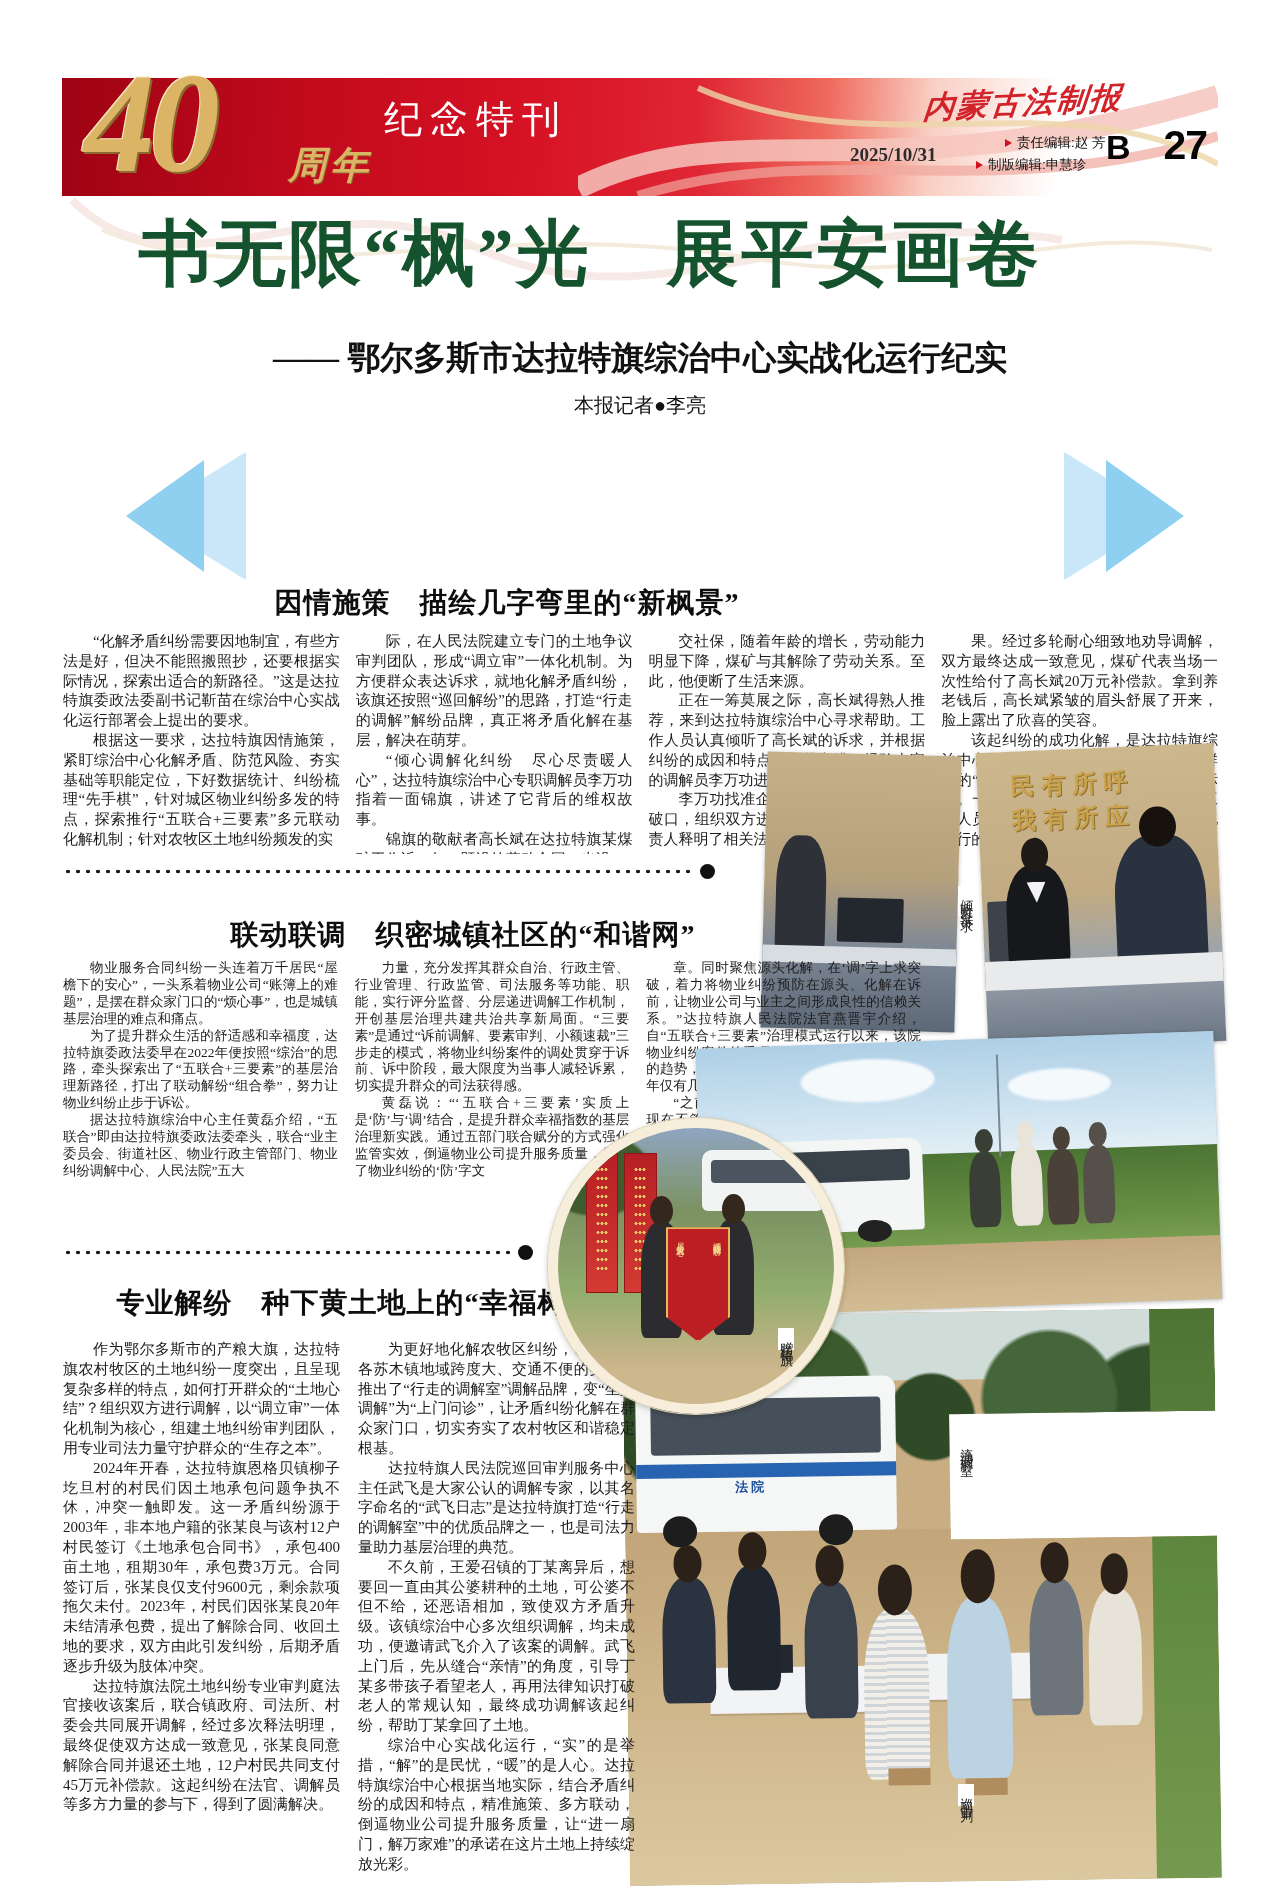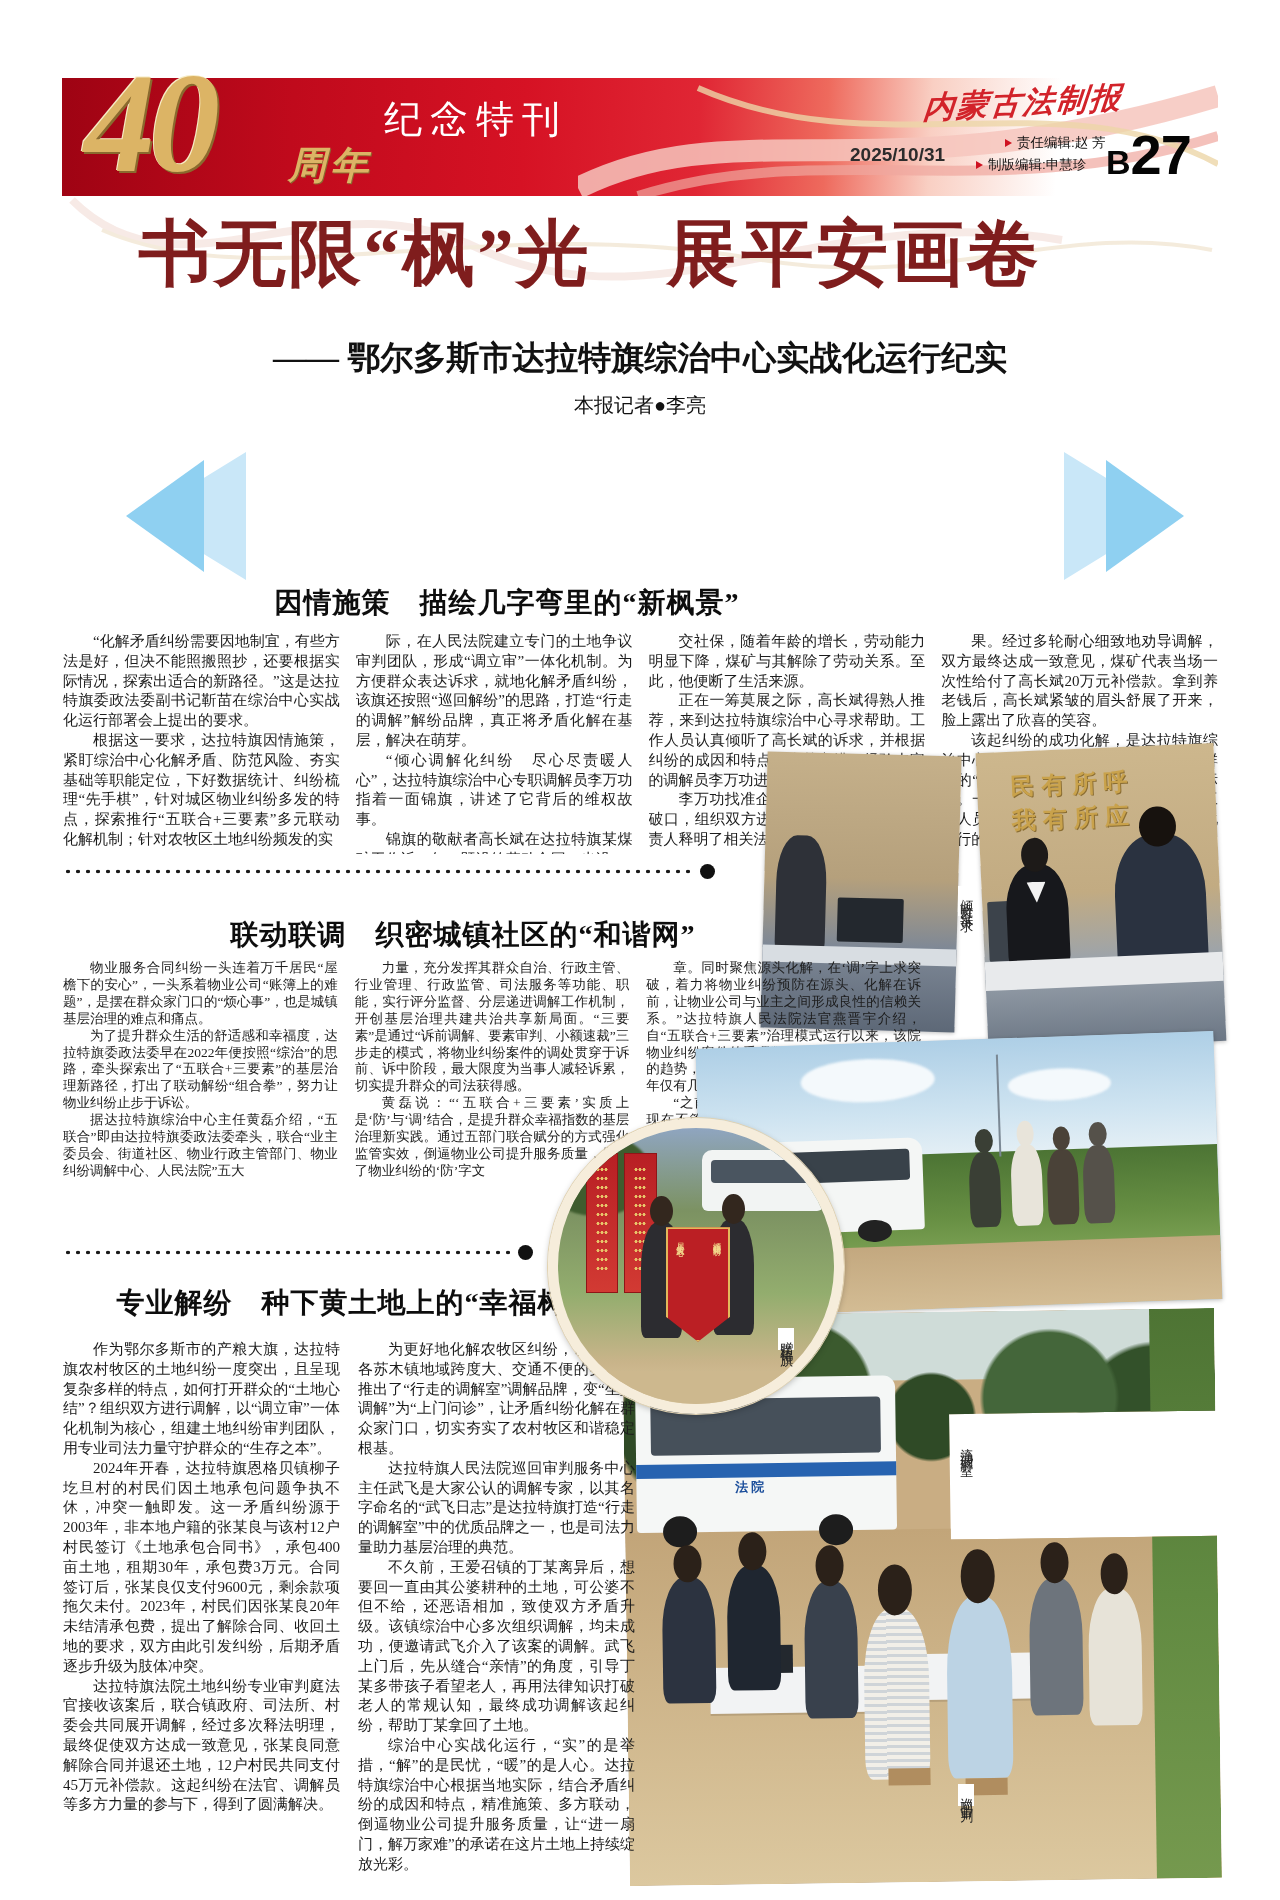--- a/index.html
+++ b/index.html
@@ -13,32 +13,32 @@
   .mh-waves{position:absolute;right:0;top:0;width:640px;height:118px;pointer-events:none;}
   .m-num{position:absolute;left:22px;top:-26px;font-size:142px;line-height:1;font-style:italic;font-weight:bold;
     color:#dcb465;text-shadow:2px 2px 0 #8a6a2e,-1px -1px 0 #f7ecc6;letter-spacing:-6px;}
   .m-zhounian{position:absolute;left:226px;top:62px;font-size:38px;font-weight:bold;font-style:italic;
     color:#dcb465;text-shadow:1px 1px 0 #8a6a2e;letter-spacing:4px;}
   .m-special{position:absolute;left:322px;top:16px;font-size:38px;font-weight:normal;color:#ffffff;letter-spacing:8px;
     font-family:"Liberation Sans","DejaVu Sans",sans-serif;}
   .m-paper{position:absolute;left:862px;top:4px;font-size:31px;font-weight:bold;color:#d2232a;
     transform:skewX(-8deg) rotate(-3deg);letter-spacing:2px;font-style:italic;}
   .m-date{position:absolute;left:788px;top:66px;font-size:19px;font-weight:bold;color:#2c2c2c;
-    font-family:Liberation Sans, sans-serif;text-align:right;}
+    font-family:Liberation Serif, serif;text-align:right;}
   .m-ed{position:absolute;left:914px;font-size:13.5px;color:#111;font-family:"Liberation Sans","DejaVu Sans",sans-serif;}
   .m-ed::before{content:"";display:inline-block;width:0;height:0;border-left:7px solid #cf1322;
     border-top:4px solid transparent;border-bottom:4px solid transparent;margin-right:5px;}
   .m-ed1{top:56px;padding-left:29px;} .m-ed2{top:78px;}
   .m-pagecode{position:absolute;left:1044px;top:44px;color:#050505;font-family:"Liberation Sans","DejaVu Sans",sans-serif;font-weight:bold;}
-  .m-pagecode .b{font-size:34px;} .m-pagecode .n{font-size:56px;letter-spacing:-1px;}
+  .m-pagecode .b{font-size:34px;} .m-pagecode .n{font-size:41px;letter-spacing:-1px;margin-left:33px;}
   .under-flourish{position:absolute;left:62px;top:190px;width:1156px;height:130px;pointer-events:none;opacity:.55;}
 
   
   .headline{position:absolute;left:0;top:206px;width:1180px;text-align:center;font-size:72px;font-weight:bold;
-    color:#7f1d1d;letter-spacing:3px;white-space:nowrap;}
+    color:#14532d;letter-spacing:3px;white-space:nowrap;}
   .subtitle{position:absolute;left:0;top:336px;width:1280px;text-align:center;font-size:33px;font-weight:bold;color:#111;}
   .byline{position:absolute;left:0;top:392px;width:1280px;text-align:center;font-size:20px;color:#111;}
 
   
   .intro-text{position:absolute;left:228px;top:446px;width:816px;font-size:18px;line-height:31px;font-weight:bold;
     color:#222;text-align:justify;text-indent:2em;
     background-image:radial-gradient(circle,#4c4c4c 0.9px,rgba(0,0,0,0) 1.3px);
     background-size:5px 31px;background-position:0 26px;}
   .arrow{position:absolute;width:104px;height:128px;}
   .arrow .tri{position:absolute;width:100%;height:100%;}

